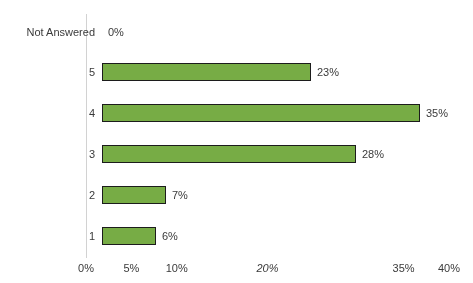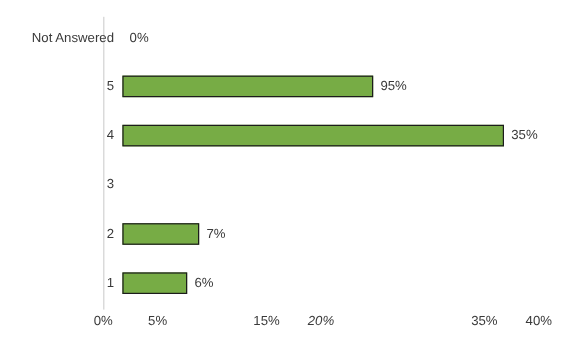--- a/index.html
+++ b/index.html
@@ -124,34 +124,38 @@
       <div class="bar-wrap">
         <div class="bar zero" style="width:0px;"></div>
         <div class="bar-value">0%</div>
       </div>
     </div>
 
     <div class="cat-row" style="top:62px;">
       <div class="cat-label">5</div>
       <div class="bar-wrap">
         <div class="bar" style="width: 209px; background: rgb(119, 172, 69); border-color: rgb(28, 28, 28);"></div>
-        <div class="bar-value">95%</div>
+        <div class="bar-value">23%</div>
       </div>
     </div>
 
     <div class="cat-row" style="top:103px;">
       <div class="cat-label">4</div>
       <div class="bar-wrap">
         <div class="bar" style="width: 318px; background: rgb(119, 172, 69); border-color: rgb(28, 28, 28);"></div>
         <div class="bar-value">35%</div>
       </div>
     </div>
 
     <div class="cat-row" style="top:144px;">
       <div class="cat-label">3</div>
+      <div class="bar-wrap">
+        <div class="bar" style="width: 254px; background: rgb(119, 172, 69); border-color: rgb(28, 28, 28);"></div>
+        <div class="bar-value">28%</div>
+      </div>
     </div>
 
     <div class="cat-row" style="top:185px;">
       <div class="cat-label">2</div>
       <div class="bar-wrap">
         <div class="bar" style="width: 64px; background: rgb(119, 172, 69); border-color: rgb(28, 28, 28);"></div>
         <div class="bar-value">7%</div>
       </div>
     </div>
 
@@ -159,20 +163,20 @@
       <div class="cat-label">1</div>
       <div class="bar-wrap">
         <div class="bar" style="width: 54px; background: rgb(119, 172, 69); border-color: rgb(28, 28, 28);"></div>
         <div class="bar-value">6%</div>
       </div>
     </div>
 
     <div class="x-axis-ticks">
       <div class="x-tick" style="left:86px;">0%</div>
       <div class="x-tick" style="left: 131.375px;">5%</div>
-      <div class="x-tick" style="left: 222.125px;">15%</div>
+      <div class="x-tick" style="left: 176.75px;">10%</div>
       <div class="x-tick" style="left: 267.5px; font-style: italic;">20%</div>
       <div class="x-tick" style="left: 403.625px;">35%</div>
       <div class="x-tick" style="left:449px;">40%</div>
     </div>
 
   </div>
 </div>
 
 </body></html>

